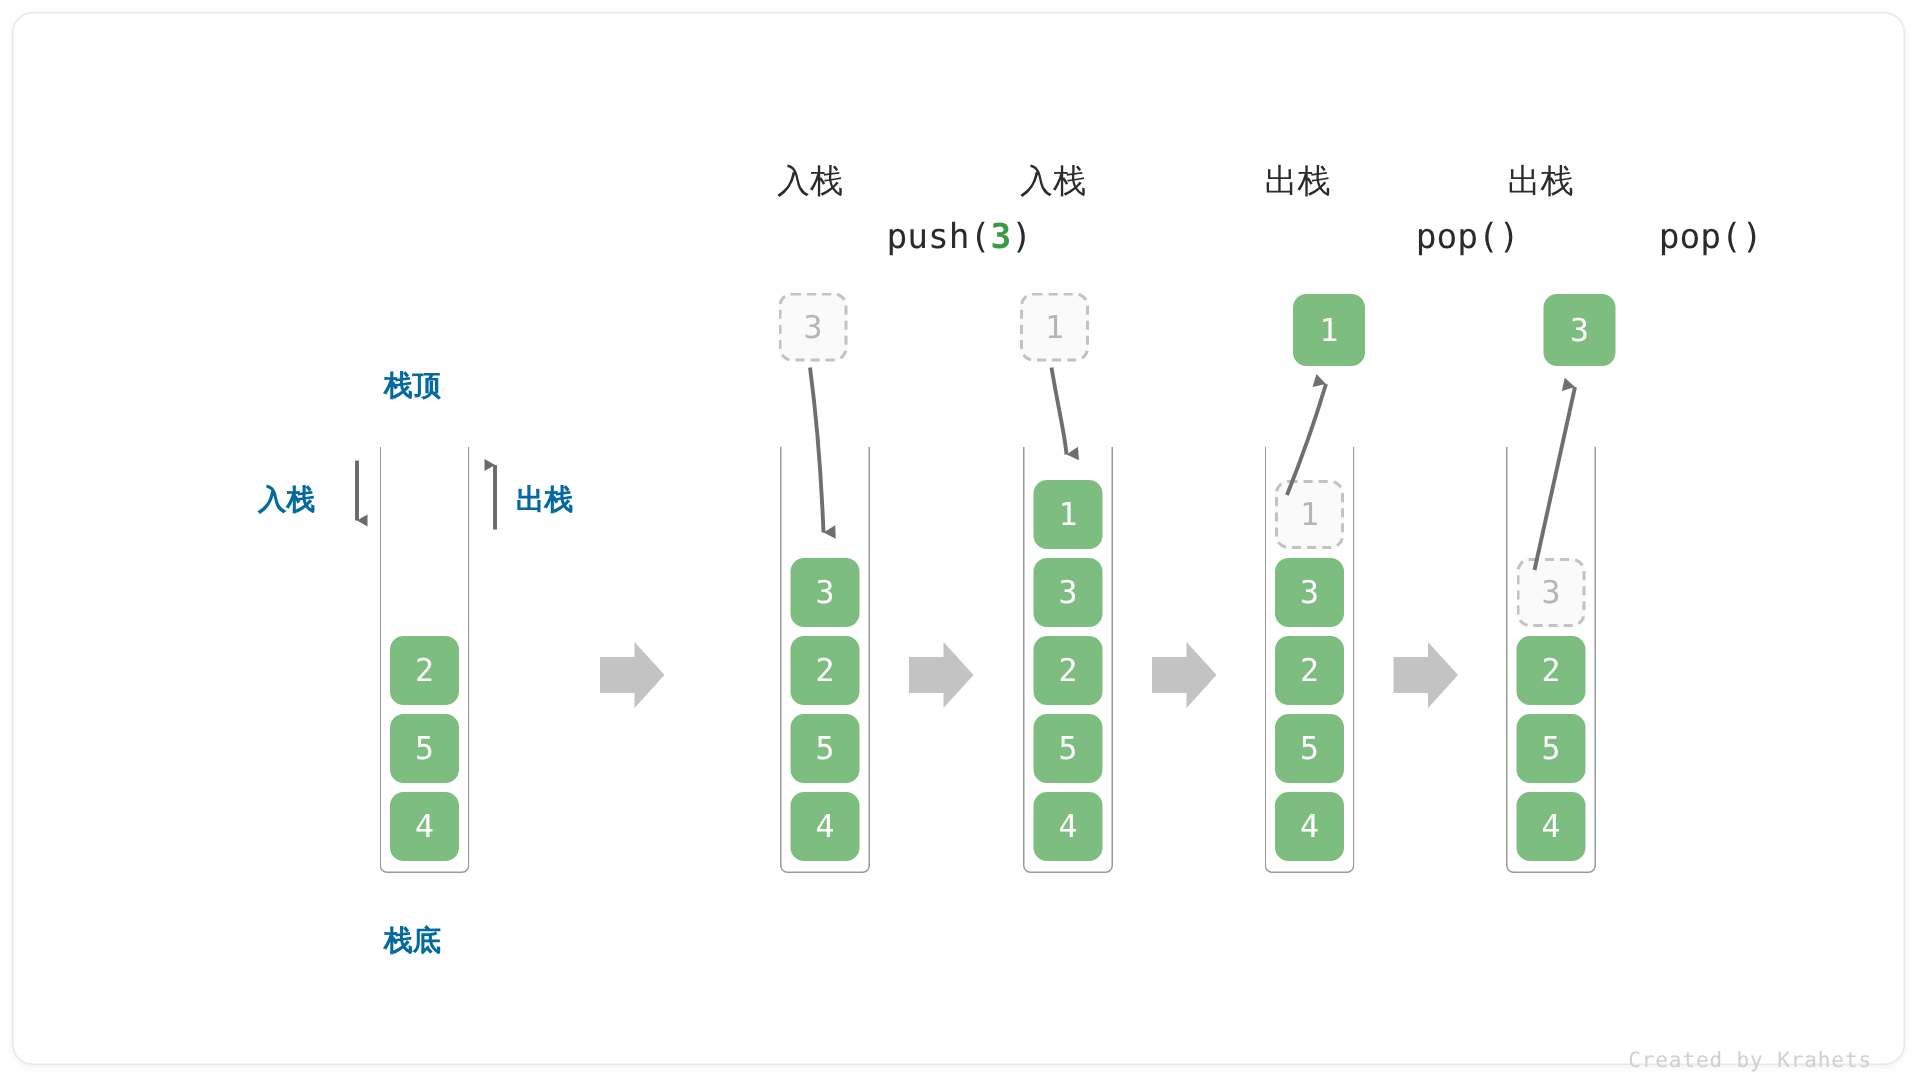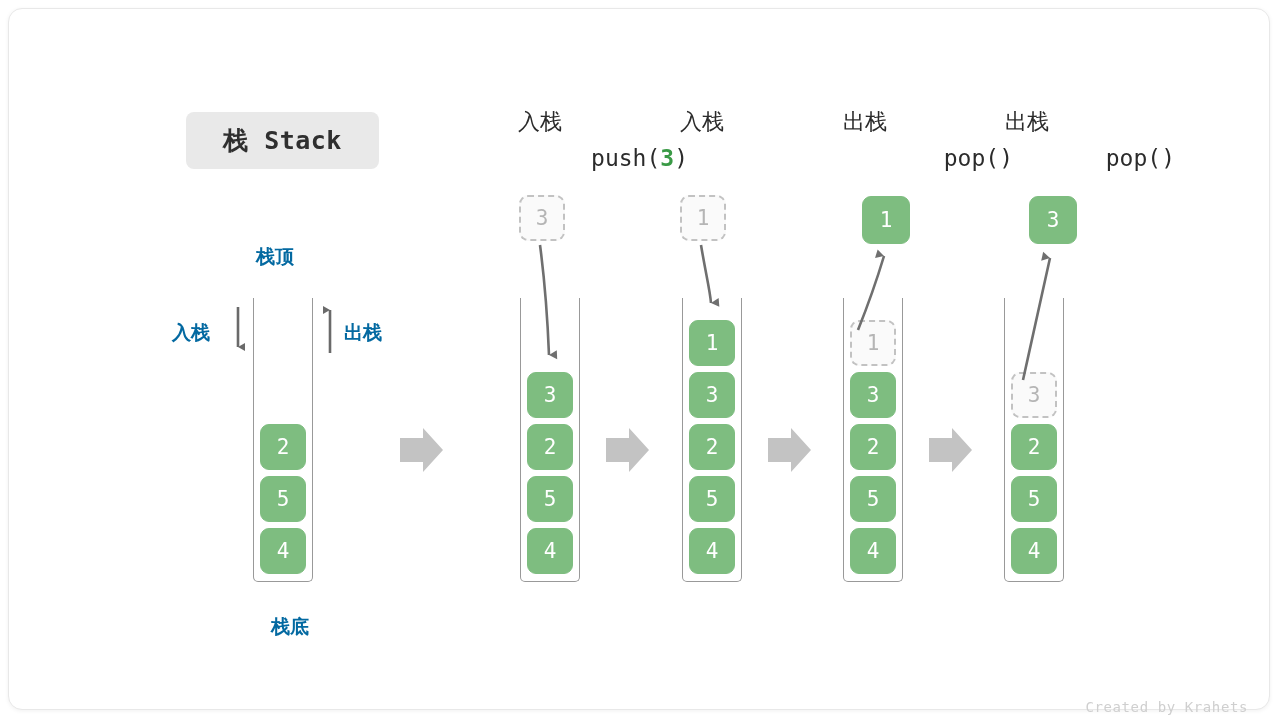--- a/index.html
+++ b/index.html
@@ -143,26 +143,23 @@
     color: #cfcfcf;
     letter-spacing: 0.6px;
   }
 </style>
 </head>
 <body>
 
 <div id="canvas">
   <div class="card"></div>
 
-  <div class="title-chip">
-    <span>栈 Stack</span>
-  </div>
 
   <div class="cn-label" style="left:256px; top:244px;">栈顶</div>
-  <div class="cn-label" style="left:256px; top:614px;margin-left:15px;">栈底</div>
+  <div class="cn-label" style="left:256px; top:614px;">栈底</div>
   <div class="cn-label" style="left:172px; top:320px;">入栈</div>
   <div class="cn-label" style="left:344px; top:320px;">出栈</div>
 
   <div class="stack" style="left:253px; top:298px; height:284px;"></div>
   <div class="box filled" style="left:260px; top:424px;">2</div>
   <div class="box filled" style="left:260px; top:476px;">5</div>
   <div class="box filled" style="left:260px; top:528px;">4</div>
 
   <div class="op-caption" style="left:518px; top:104px;">
     <div class="cn">入栈</div>

